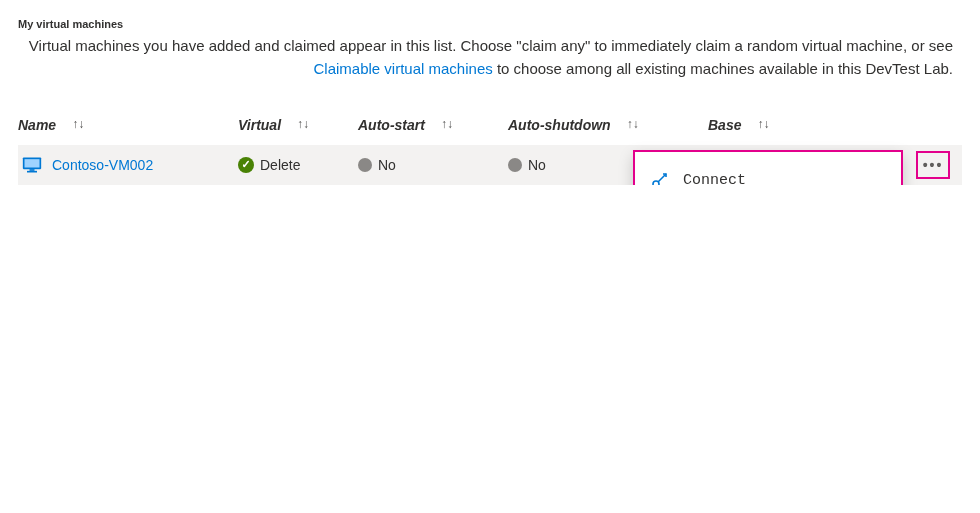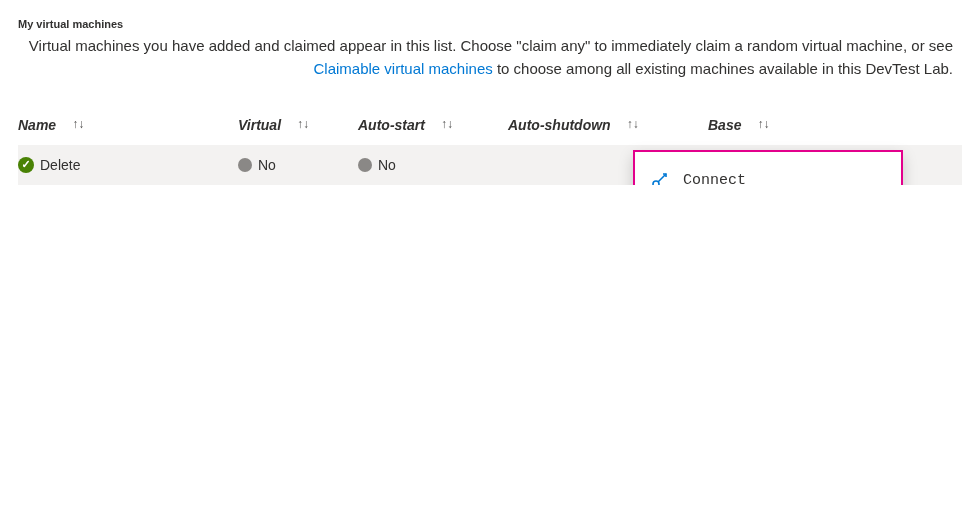--- a/index.html
+++ b/index.html
@@ -142,20 +142,31 @@
       <span class="sort-icon">↑↓</span>
     </div>
     <div class="th">
       <span>Base</span>
       <span class="sort-icon">↑↓</span>
     </div>
     <div></div>
   </div>
 
   <div class="data-row">
+    <div class="name-cell">
+      <span class="menu-icon">
+        <svg class="vm-icon-svg" viewBox="0 0 24 20">
+          <rect x="1" y="1" width="22" height="14" rx="1" fill="#0078d4"></rect>
+          <rect x="3" y="3" width="18" height="10" fill="#9fd3ff"></rect>
+          <rect x="9" y="15" width="6" height="2" fill="#0078d4"></rect>
+          <rect x="6" y="17" width="12" height="2" fill="#0078d4"></rect>
+        </svg>
+      </span>
+      <span class="vm-name">Contoso-VM002</span>
+    </div>
     <div class="status-cell">
       <span class="status-dot-green">✓</span>
       <span>Delete</span>
     </div>
     <div class="plain-cell">
       <span class="status-dot-gray"></span>
       <span>No</span>
     </div>
     <div class="plain-cell">
       <span class="status-dot-gray"></span>

